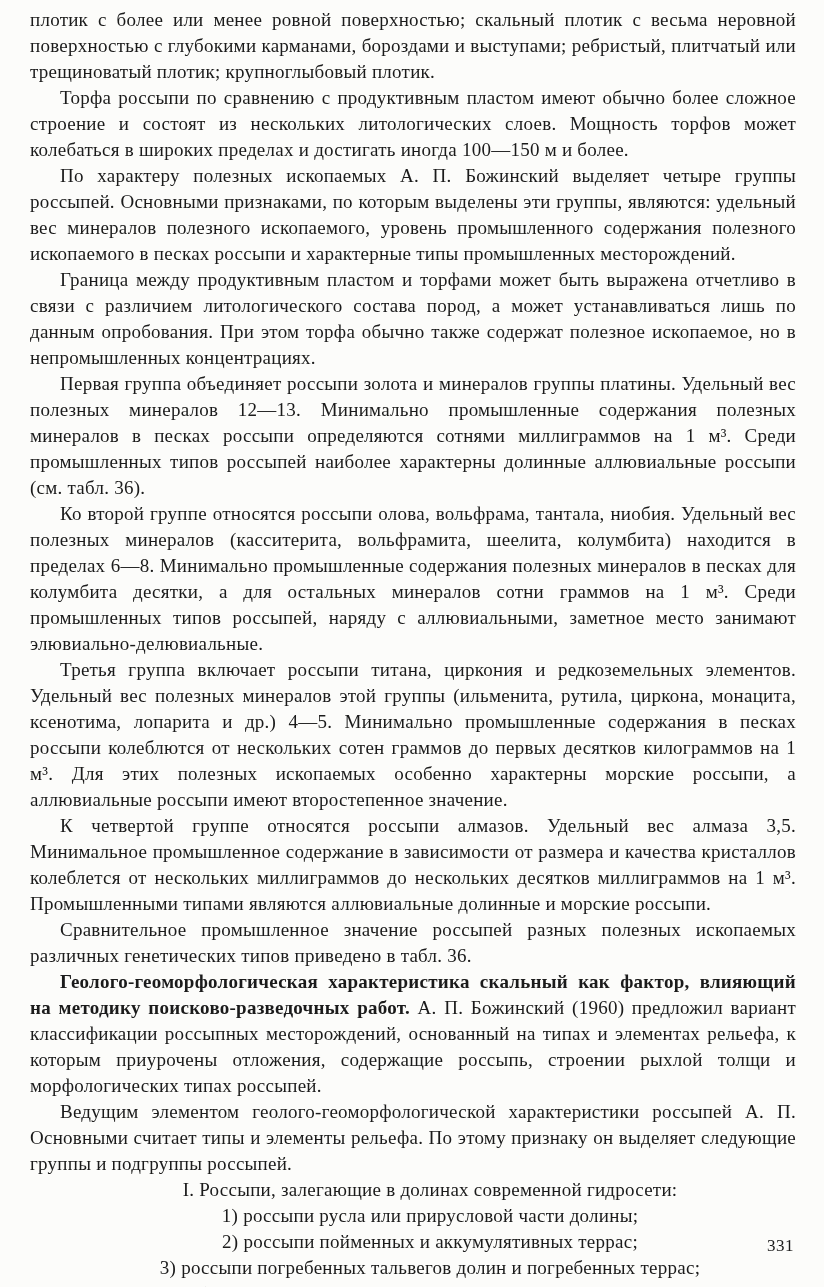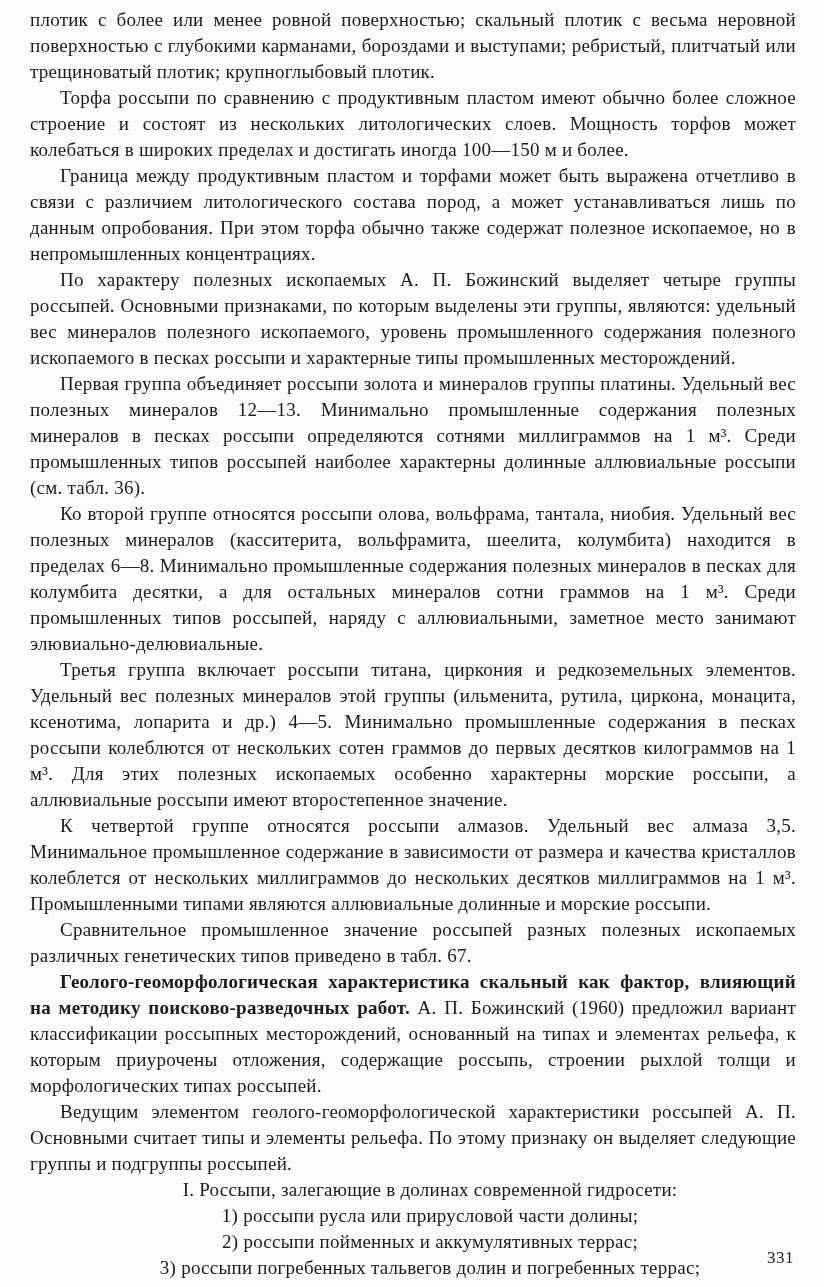--- a/index.html
+++ b/index.html
@@ -32,47 +32,47 @@
   .page p.list-item {
     text-indent: 34px;
     text-align: center;
   }
   .bold {
     font-weight: bold;
   }
   .page-number {
     position: absolute;
     right: 30px;
-    bottom: 16px;
+    bottom: 28px;
     font-size: 17px;
     letter-spacing: 0.5px;
   }
 </style>
 </head>
 <body>
 
 <div class="page">
 
   <p>плотик с более или менее ровной поверхностью; скальный плотик с весьма неровной поверхностью с глубокими карманами, бороздами и выступами; ребристый, плитчатый или трещиноватый плотик; крупноглыбовый плотик.</p>
 
   <p class="indent">Торфа россыпи по сравнению с продуктивным пластом имеют обычно более сложное строение и состоят из нескольких литологических слоев. Мощность торфов может колебаться в широких пределах и достигать иногда 100—150 м и более.</p>
 
+  <p class="indent">По характеру полезных ископаемых А. П. Божинский выделяет четыре группы россыпей. Основными признаками, по которым выделены эти группы, являются: удельный вес минералов полезного ископаемого, уровень промышленного содержания полезного ископаемого в песках россыпи и характерные типы промышленных месторождений.</p>
+
   <p class="indent">Граница между продуктивным пластом и торфами может быть выражена отчетливо в связи с различием литологического состава пород, а может устанавливаться лишь по данным опробования. При этом торфа обычно также содержат полезное ископаемое, но в непромышленных концентрациях.</p>
-
-  <p class="indent">По характеру полезных ископаемых А. П. Божинский выделяет четыре группы россыпей. Основными признаками, по которым выделены эти группы, являются: удельный вес минералов полезного ископаемого, уровень промышленного содержания полезного ископаемого в песках россыпи и характерные типы промышленных месторождений.</p>
 
   <p class="indent">Первая группа объединяет россыпи золота и минералов группы платины. Удельный вес полезных минералов 12—13. Минимально промышленные содержания полезных минералов в песках россыпи определяются сотнями миллиграммов на 1 м³. Среди промышленных типов россыпей наиболее характерны долинные аллювиальные россыпи (см. табл. 36).</p>
 
   <p class="indent">Ко второй группе относятся россыпи олова, вольфрама, тантала, ниобия. Удельный вес полезных минералов (касситерита, вольфрамита, шеелита, колумбита) находится в пределах 6—8. Минимально промышленные содержания полезных минералов в песках для колумбита десятки, а для остальных минералов сотни граммов на 1 м³. Среди промышленных типов россыпей, наряду с аллювиальными, заметное место занимают элювиально-делювиальные.</p>
 
   <p class="indent">Третья группа включает россыпи титана, циркония и редкоземельных элементов. Удельный вес полезных минералов этой группы (ильменита, рутила, циркона, монацита, ксенотима, лопарита и др.) 4—5. Минимально промышленные содержания в песках россыпи колеблются от нескольких сотен граммов до первых десятков килограммов на 1 м³. Для этих полезных ископаемых особенно характерны морские россыпи, а аллювиальные россыпи имеют второстепенное значение.</p>
 
   <p class="indent">К четвертой группе относятся россыпи алмазов. Удельный вес алмаза 3,5. Минимальное промышленное содержание в зависимости от размера и качества кристаллов колеблется от нескольких миллиграммов до нескольких десятков миллиграммов на 1 м³. Промышленными типами являются аллювиальные долинные и морские россыпи.</p>
 
-  <p class="indent">Сравнительное промышленное значение россыпей разных полезных ископаемых различных генетических типов приведено в табл. 67.</p>
+  <p class="indent">Сравнительное промышленное значение россыпей разных полезных ископаемых различных генетических типов приведено в табл. 36.</p>
 
   <p class="indent">
     <span class="bold">Геолого-геоморфологическая характеристика скальный как фактор, влияющий на методику поисково-разведочных работ.</span>
     <span>А. П. Божинский (1960) предложил вариант классификации россыпных месторождений, основанный на типах и элементах рельефа, к которым приурочены отложения, содержащие россыпь, строении рыхлой толщи и морфологических типах россыпей.</span>
   </p>
 
   <p class="indent">Ведущим элементом геолого-геоморфологической характеристики россыпей А. П. Основными считает типы и элементы рельефа. По этому признаку он выделяет следующие группы и подгруппы россыпей.</p>
 
   <p class="list-item">I. Россыпи, залегающие в долинах современной гидросети:</p>
 

